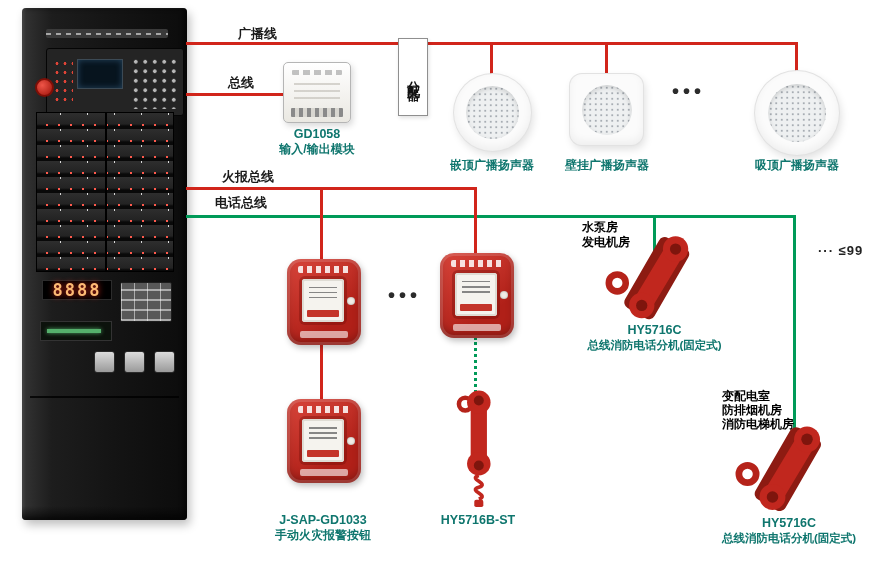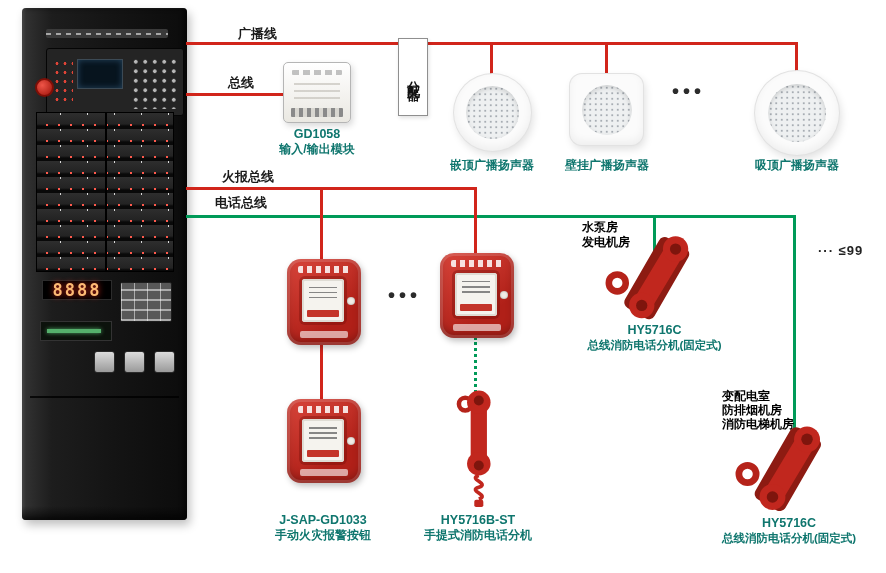--- a/index.html
+++ b/index.html
@@ -234,21 +234,20 @@
     <line x1="37" y1="20" x2="37" y2="84" stroke="var(--device-red,#c1271e)" stroke-width="18" stroke-linecap="round"></line>
     <circle cx="37" cy="18" r="13" fill="var(--device-red,#c1271e)"></circle>
     <circle cx="37" cy="86" r="13" fill="var(--device-red,#c1271e)"></circle>
     <circle cx="37" cy="16" r="5.5" fill="#7e150d"></circle>
     <circle cx="37" cy="88" r="5.5" fill="#7e150d"></circle>
     <path d="M37 99 c -13 4 13 9 0 13 c -13 4 13 9 0 13" fill="none" stroke="var(--device-red,#c1271e)" stroke-width="4"></path>
     <rect x="32" y="126" width="10" height="8" rx="2" fill="var(--device-red,#c1271e)"></rect>
   </svg>
   <div class="dev-label" style="left:402px;top:513px;width:152px;">
     <div class="model">HY5716B-ST</div>
-    <div class="name">手提式消防电话分机</div>
   </div>
 
   <div class="rooms" style="left:582px;top:220px;">
     <div>水泵房</div>
     <div>发电机房</div>
   </div>
   <svg class="phone-svg" style="left:601px;top:234px;width:104px;height:94px;" viewBox="0 0 110 100">
     <rect x="41" y="4" width="36" height="86" rx="7" fill="#8d1b12" transform="rotate(30 59 47)"></rect>
     <line x1="43" y1="76" x2="79" y2="16" stroke="var(--device-red,#c1271e)" stroke-width="21" stroke-linecap="round"></line>
     <circle cx="79" cy="16" r="13.5" fill="var(--device-red,#c1271e)"></circle>

